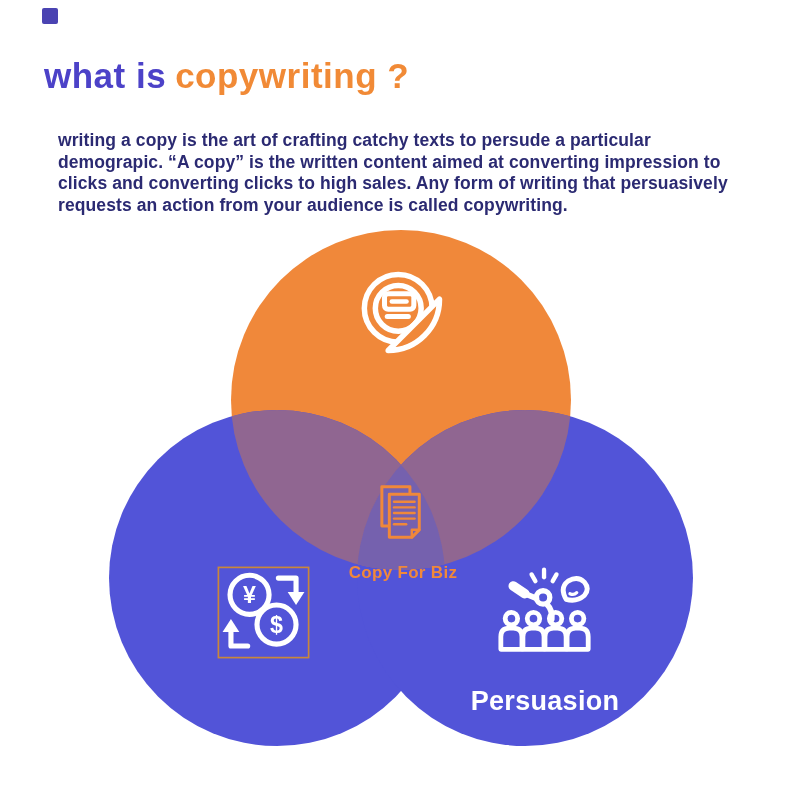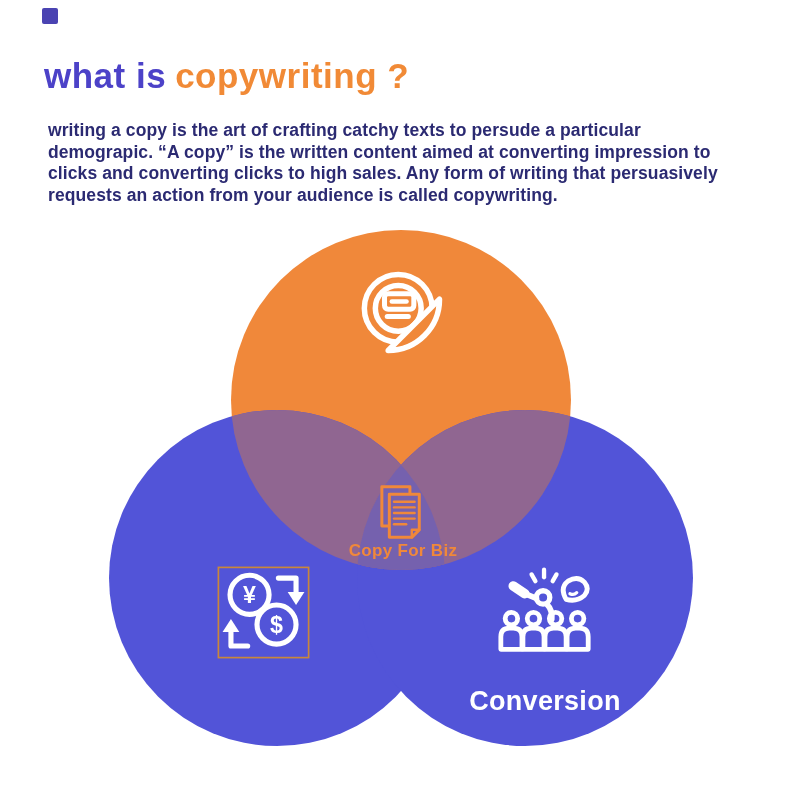--- a/index.html
+++ b/index.html
@@ -5,29 +5,29 @@
   html,body{margin:0;padding:0;background:#ffffff;}
   .canvas{
     position:relative;width:739px;height:802px;background:#ffffff;overflow:hidden;
     font-family:"Liberation Sans","DejaVu Sans",sans-serif;
   }
   .corner-square{position:absolute;left:42px;top:8px;width:16px;height:16px;background:#4A43B2;border-radius:2px;}
   .title{position:absolute;left:44px;top:56px;margin:0;font-size:35px;font-weight:700;letter-spacing:.5px;white-space:nowrap;}
   .title .t1{color:#4C42C8;margin-right:9px;}
   .title .t2{color:#F18A36;}
   .desc{
-    position:absolute;left:44px;top:116px;width:700px;margin:4px;
+    position:absolute;left:44px;top:116px;width:700px;margin:14px;
     font-size:17.5px;line-height:1.24;font-weight:600;color:#2B2A72;letter-spacing:.1px;
   }
   .venn{position:absolute;left:0;top:0;}
   .circle-label{position:absolute;text-align:center;color:#ffffff;font-weight:700;font-size:27px;letter-spacing:.3px;}
   .label-branding{left:253px;top:367px;width:300px;}
   .label-conversion{left:111px;top:686px;width:300px;}
   .label-persuasion{left:395px;top:686px;width:300px;}
-  .label-center{position:absolute;left:303px;top:541px;width:200px;text-align:center;color:#F0883A;font-weight:700;font-size:17px;letter-spacing:.3px;}
+  .label-center{position:absolute;left:303px;top:563px;width:200px;text-align:center;color:#F0883A;font-weight:700;font-size:17px;letter-spacing:.3px;}
   .icon{position:absolute;}
   .icon-branding{left:357px;top:268px;}
   .icon-docs{left:377px;top:484px;}
   .icon-conversion{left:217px;top:566px;}
   .icon-persuasion{left:497px;top:560px;}
 </style>
 </head>
 <body>
 
 <div class="canvas">
@@ -120,15 +120,15 @@
       <circle cx="38" cy="60" r="6.5" stroke-width="5"></circle>
       <circle cx="61" cy="60" r="6.5" stroke-width="5"></circle>
       <circle cx="84" cy="60" r="6.5" stroke-width="5"></circle>
       <path d="M 4 92 L 4 79 Q 4 70 13 70 L 17 70 Q 26 70 26 79 L 26 92 Z" stroke-width="5"></path>
       <path d="M 27 92 L 27 79 Q 27 70 36 70 L 40 70 Q 49 70 49 79 L 49 92 Z" stroke-width="5"></path>
       <path d="M 50 92 L 50 79 Q 50 70 59 70 L 63 70 Q 72 70 72 79 L 72 92 Z" stroke-width="5"></path>
       <path d="M 73 92 L 73 79 Q 73 70 82 70 L 86 70 Q 95 70 95 79 L 95 92 Z" stroke-width="5"></path>
     </g>
   </svg>
 
-  <div class="circle-label label-persuasion">Conversion</div>
+  <div class="circle-label label-persuasion">Persuasion</div>
 
 </div>
 
 </body></html>

